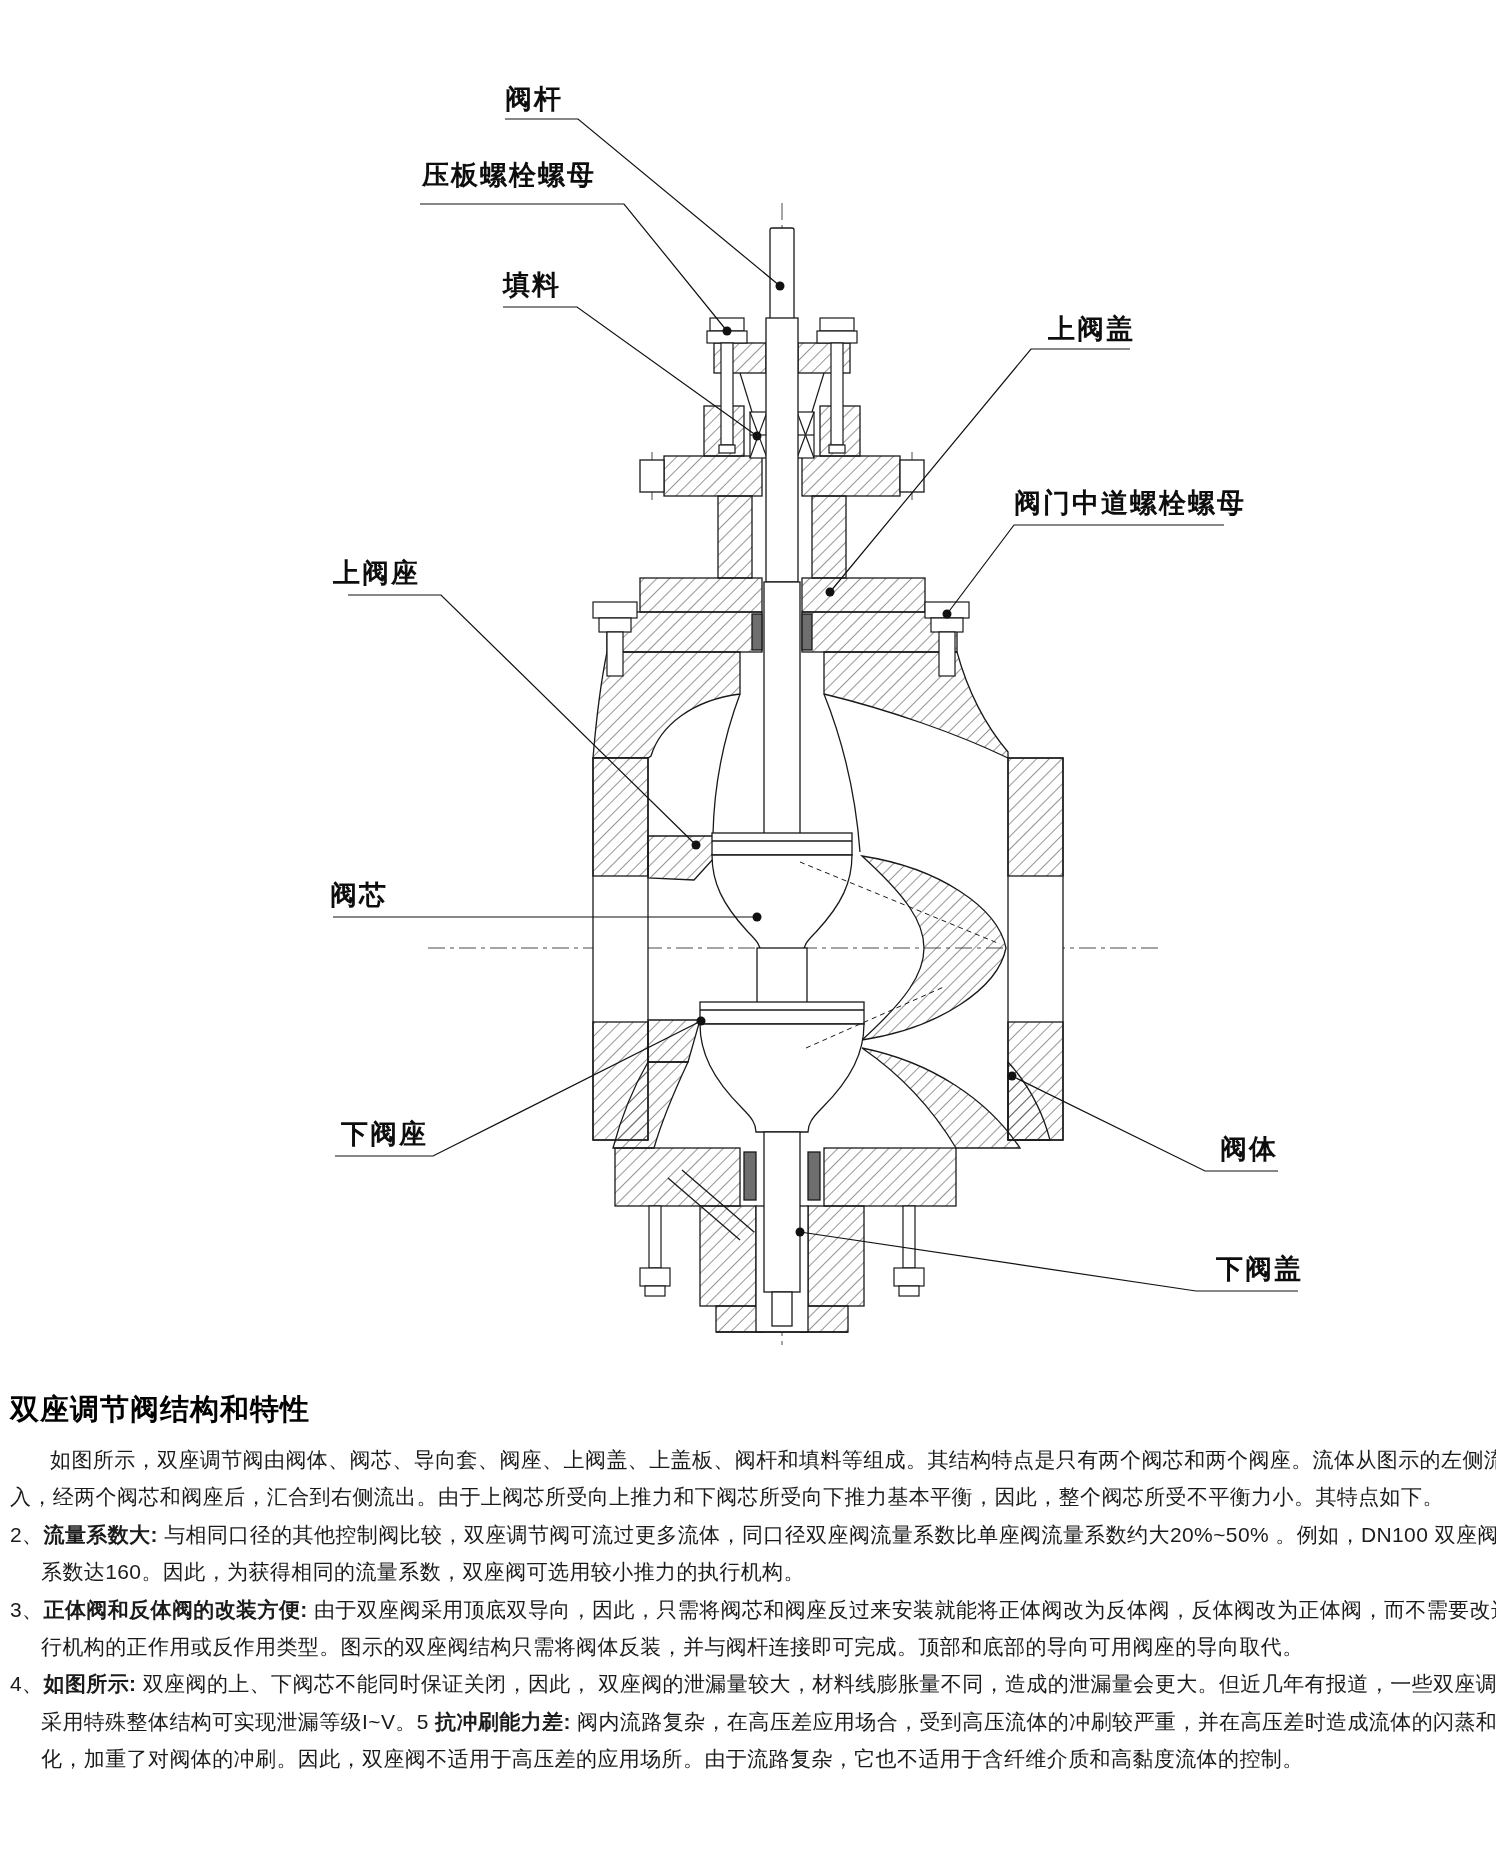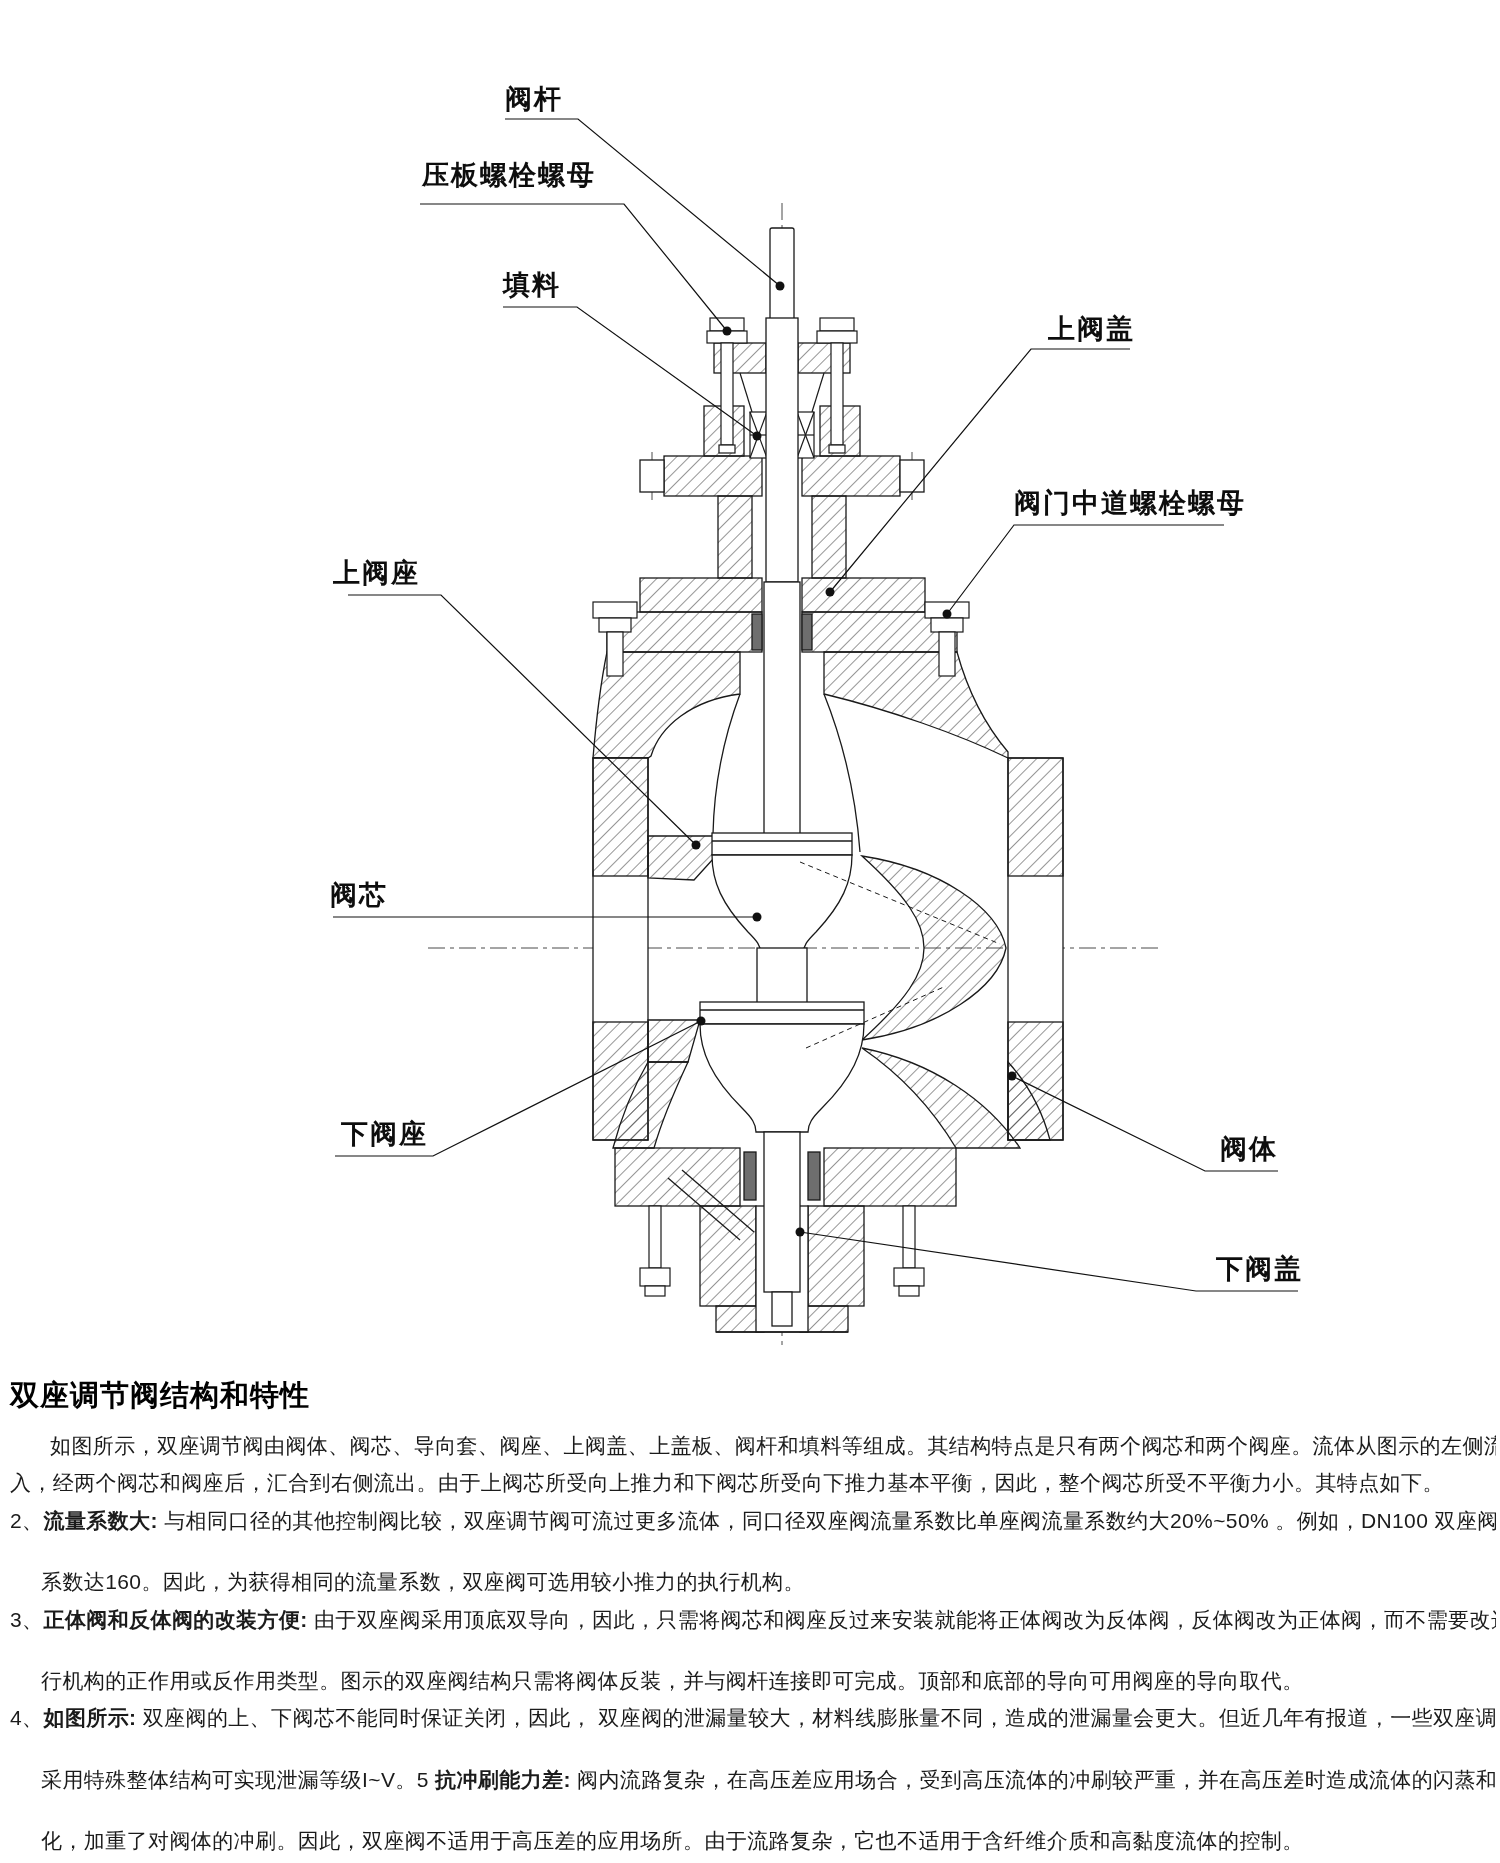--- a/index.html
+++ b/index.html
@@ -3,28 +3,28 @@
 <meta charset="utf-8">
 <style>
   html,body{margin:0;padding:0;background:#ffffff;}
   body{width:1500px;height:1863px;position:relative;overflow:hidden;
        font-family:"Liberation Sans","DejaVu Sans",sans-serif;color:#1c1c1c;}
   #stage{position:absolute;left:0;top:0;width:1500px;height:1863px;}
   svg{position:absolute;left:0;top:0;}
   .callout-label{position:absolute;font-size:27px;font-weight:600;color:#0d0d0d;
        letter-spacing:2px;white-space:nowrap;line-height:30px;}
   #text-section{position:absolute;left:10px;top:1376px;right:4px;}
-  #section-heading{font-size:29px;font-weight:800;color:#000;margin:0 0 11px 0;
+  #section-heading{font-size:29px;font-weight:800;color:#000;margin:14px 0 11px 0;
        letter-spacing:1px;}
   .tline{white-space:nowrap;overflow:hidden;line-height:37.4px;font-size:21px;
        letter-spacing:0.4px;color:#1b1b1b;}
   .tline .bld{font-weight:bold;}
   .p-first{padding-left:40px;}
   .flush{padding-left:0;}
-  .cont{padding-left:31px;margin-top:24px;}
+  .cont{padding-left:31px;}
 </style>
 </head>
 <body>
 
 <div id="stage">
 
 <svg width="1500" height="1863" viewBox="0 0 1500 1863">
   <defs>
     <pattern id="h" patternUnits="userSpaceOnUse" width="9" height="9" patternTransform="rotate(45)">
       <line x1="0" y1="0" x2="0" y2="9" stroke="#3d3d3d" stroke-width="1.1"></line>

